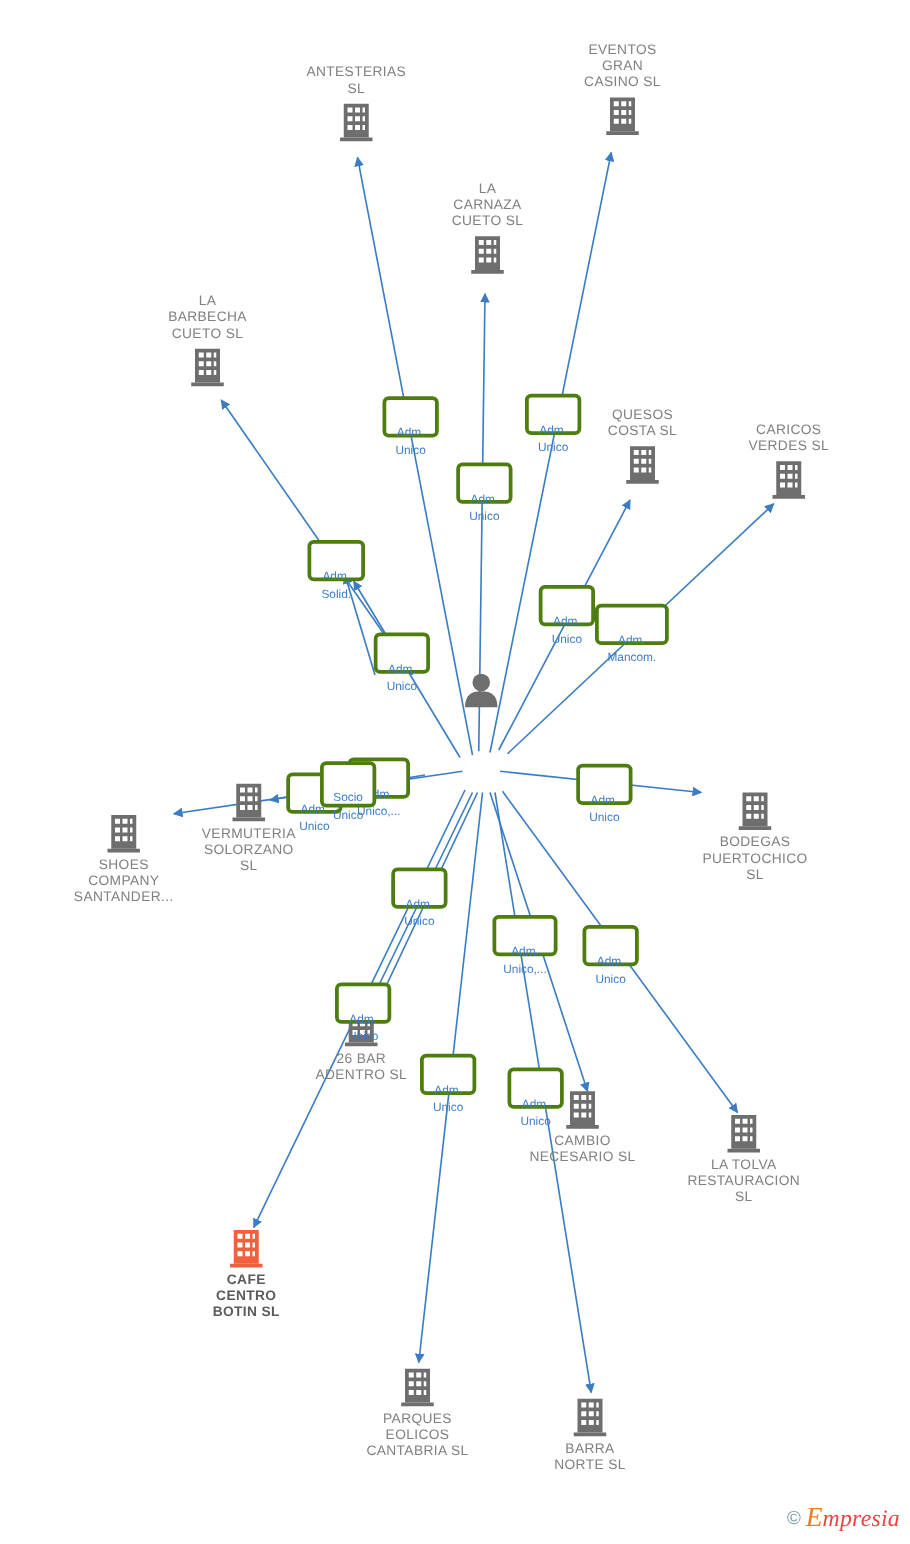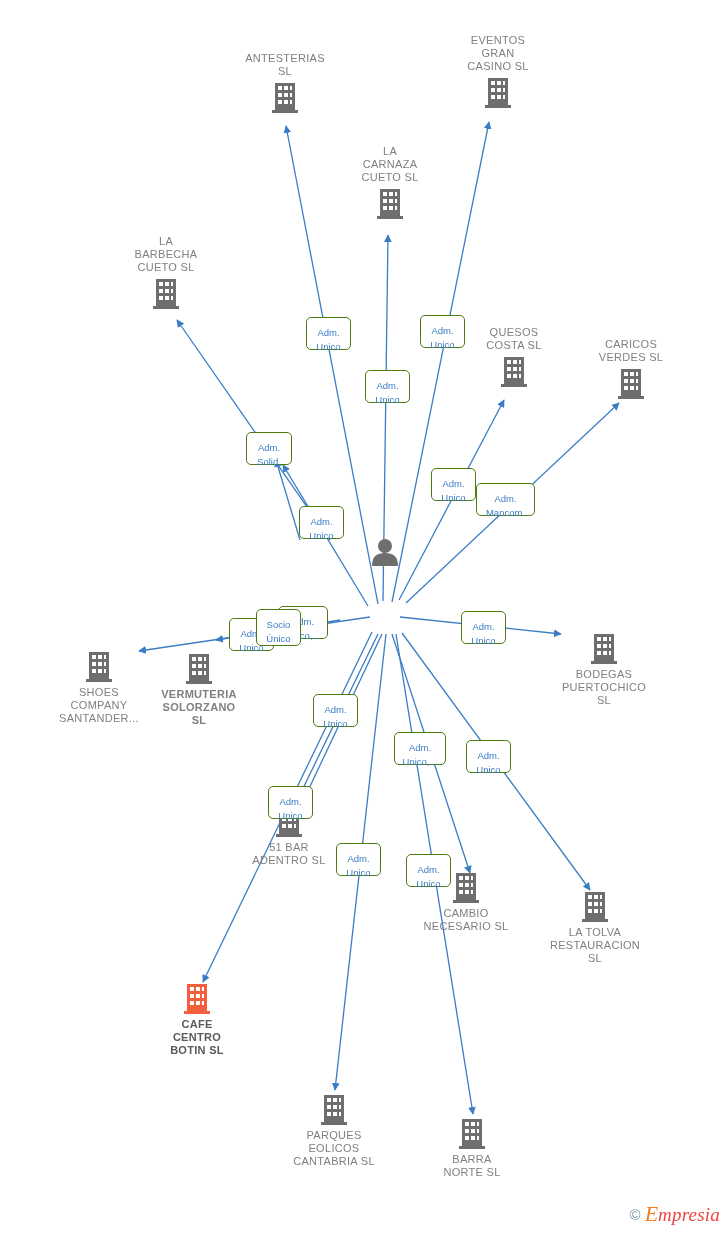--- a/index.html
+++ b/index.html
@@ -66,27 +66,27 @@
     margin-bottom: 2px;
   }
   .person .glyph {
     display: block;
     line-height: 0;
   }
   .edge-label {
     position: absolute;
     box-sizing: border-box;
     background: #ffffff;
-    border: 1px solid #4d7c0f;
+    border: 3px solid #4d7c0f;
     border-radius: 5px;
     color: #3b7dc4;
     font-size: 9.5px;
     line-height: 1.45;
     text-align: center;
-    padding: 8px 3px 4px 3px;
+    padding: 20px 3px 4px 3px;
     white-space: pre-line;
     box-shadow: 0 0 0 0 rgba(0,0,0,0);
   }
   .watermark {
     position: absolute;
     right: 8px;
     bottom: 8px;
     display: flex;
     align-items: center;
     gap: 4px;
@@ -287,21 +287,21 @@
             <rect x="21" y="12" width="2" height="4"></rect>
             <rect x="9" y="19" width="4" height="4"></rect>
             <rect x="15" y="19" width="4" height="4"></rect>
             <rect x="21" y="19" width="2" height="4"></rect>
           </g>
         </svg>
     </span>
   </div>
 
 
-  <div class="node" style="left:199px; top:652px;font-weight:bold;">
+  <div class="node" style="left:199px; top:625px;">
     <span class="glyph">
       <svg width="32" height="34" viewBox="0 0 32 34">
           <g fill="#6e6e6e">
             <rect x="6" y="2" width="20" height="27"></rect>
             <rect x="3" y="29" width="26" height="3"></rect>
           </g>
           <g fill="#ffffff">
             <rect x="9" y="5" width="4" height="4"></rect>
             <rect x="15" y="5" width="4" height="4"></rect>
             <rect x="21" y="5" width="2" height="4"></rect>
@@ -382,21 +382,21 @@
             <rect x="21" y="5" width="2" height="4"></rect>
             <rect x="9" y="12" width="4" height="4"></rect>
             <rect x="15" y="12" width="4" height="4"></rect>
             <rect x="21" y="12" width="2" height="4"></rect>
             <rect x="9" y="19" width="4" height="4"></rect>
             <rect x="15" y="19" width="4" height="4"></rect>
             <rect x="21" y="19" width="2" height="4"></rect>
           </g>
         </svg>
     </span>
-    <span class="label">51 BAR
+    <span class="label">26 BAR
 ADENTRO  SL</span>
   </div>
 
   <div class="node" style="left:466px; top:871px;">
     <span class="glyph">
       <svg width="32" height="34" viewBox="0 0 32 34">
           <g fill="#6e6e6e">
             <rect x="6" y="2" width="20" height="27"></rect>
             <rect x="3" y="29" width="26" height="3"></rect>
           </g>

